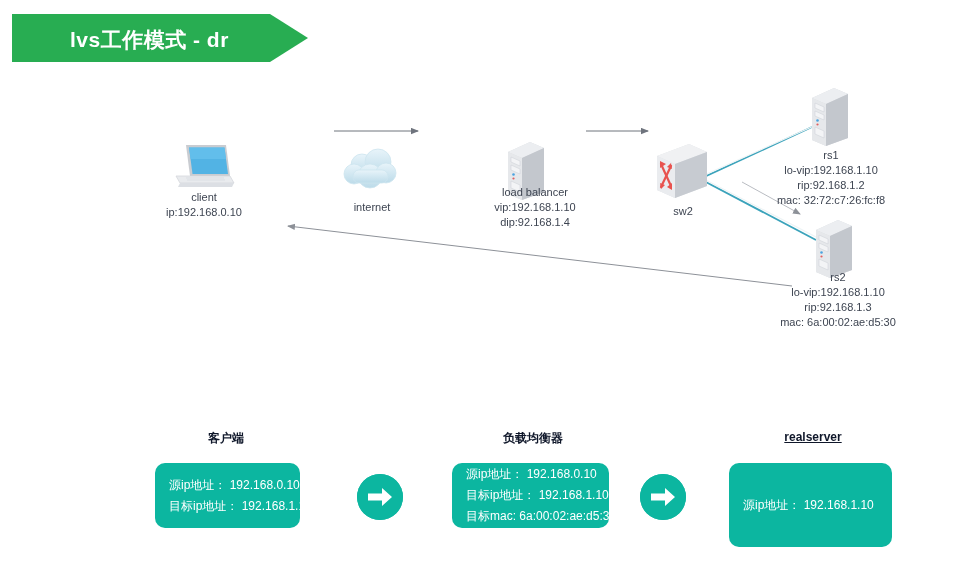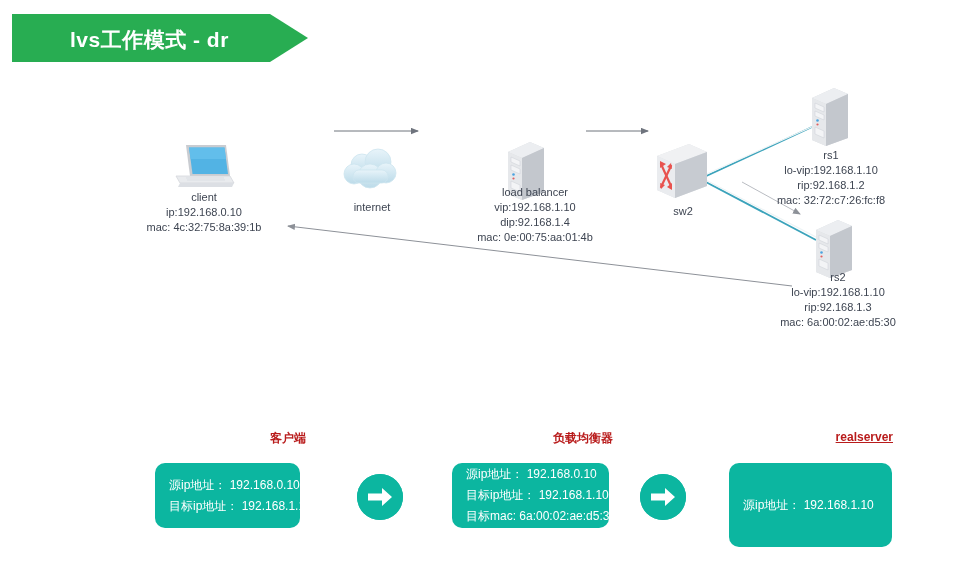--- a/index.html
+++ b/index.html
@@ -25,22 +25,22 @@
   
   .node-label{
     position:absolute;text-align:center;
     color:#3d4451;font-size:11px;line-height:15px;
     white-space:nowrap;
   }
   .node-label .nm{display:block;}
 
   
   .col-title{
-    position:absolute;text-align:right;
-    font-size:12px;color:#b91c1c;font-weight:bold;white-space:nowrap;
+    position:absolute;text-align:center;
+    font-size:12px;color:#0f172a;font-weight:bold;white-space:nowrap;
   }
   .pkt-box{
     position:absolute;border-radius:10px;
     background:#0cb6a0;
     color:#ffffff;font-size:12px;line-height:21px;
     box-sizing:border-box;padding:0 14px;
     display:flex;flex-direction:column;justify-content:center;
   }
   .pkt-line{white-space:nowrap;}
   .arrow-circle{
@@ -180,32 +180,30 @@
       <polygon points="9,25 18,29 18,34 9,30"></polygon>
       <polygon points="9,41 18,45 18,52 9,48"></polygon>
     </g>
     <circle cx="11.5" cy="34.5" r="1.3" fill="#4aa3e0"></circle>
     <circle cx="11.5" cy="38.5" r="1.1" fill="#e06060"></circle>
   </svg>
 
   <div class="node-label" style="left:84px;top:190px;width:240px;">
     <span class="nm">client</span>
     <span class="nm">ip:192.168.0.10</span>
-    <span class="nm">mac:  4c:32:75:8a:39:1b</span>
   </div>
 
   <div class="node-label" style="left:312px;top:200px;width:120px;">
     <span class="nm">internet</span>
   </div>
 
   <div class="node-label" style="left:455px;top:185px;width:160px;">
     <span class="nm">load balancer</span>
     <span class="nm">vip:192.168.1.10</span>
     <span class="nm">dip:92.168.1.4</span>
-    <span class="nm">mac:  0e:00:75:aa:01:4b</span>
   </div>
 
   <div class="node-label" style="left:633px;top:204px;width:100px;">
     <span class="nm">sw2</span>
   </div>
 
   <div class="node-label" style="left:746px;top:148px;width:170px;">
     <span class="nm">rs1</span>
     <span class="nm">lo-vip:192.168.1.10</span>
     <span class="nm">rip:92.168.1.2</span>

